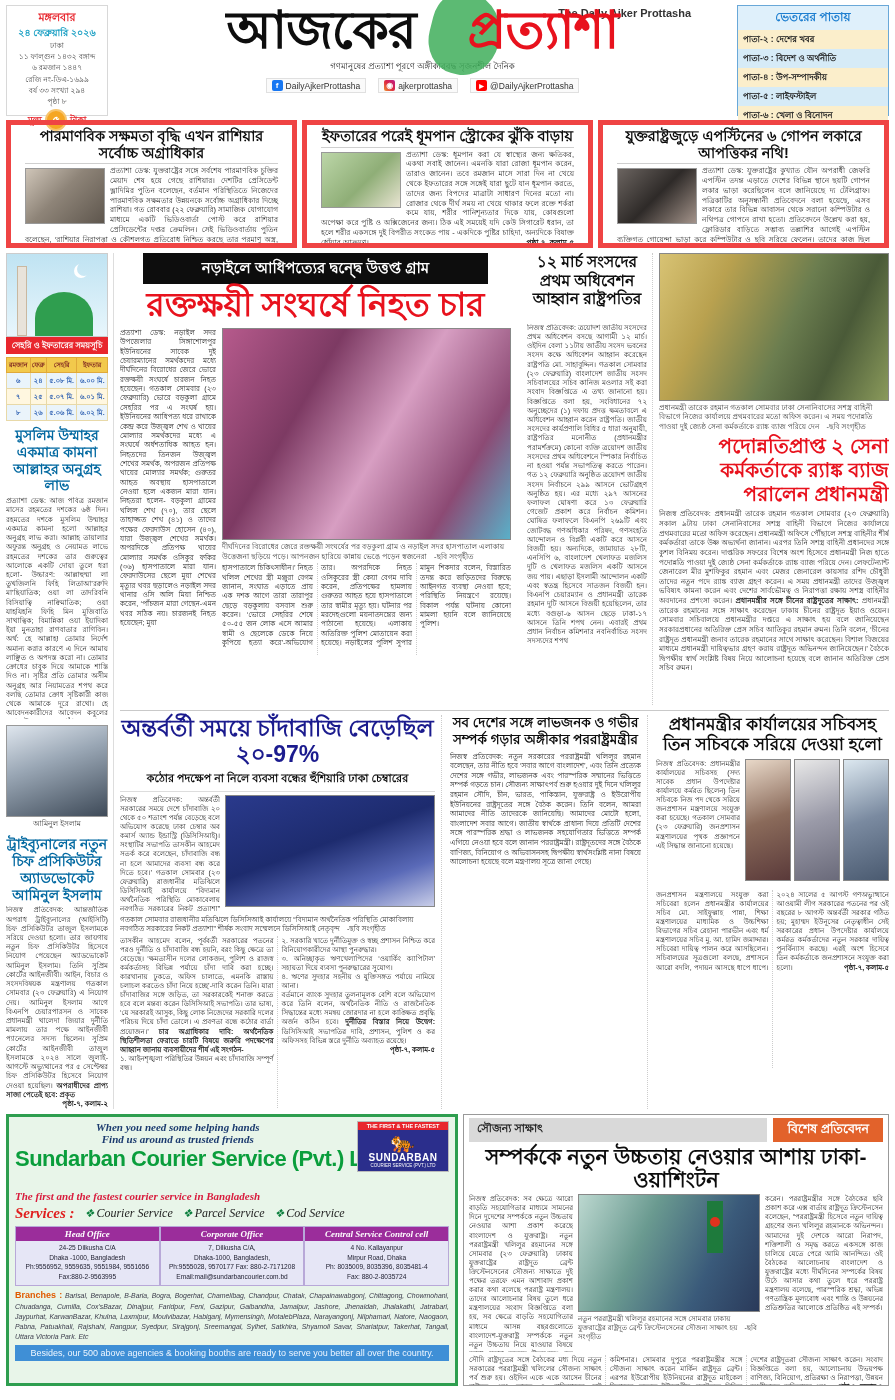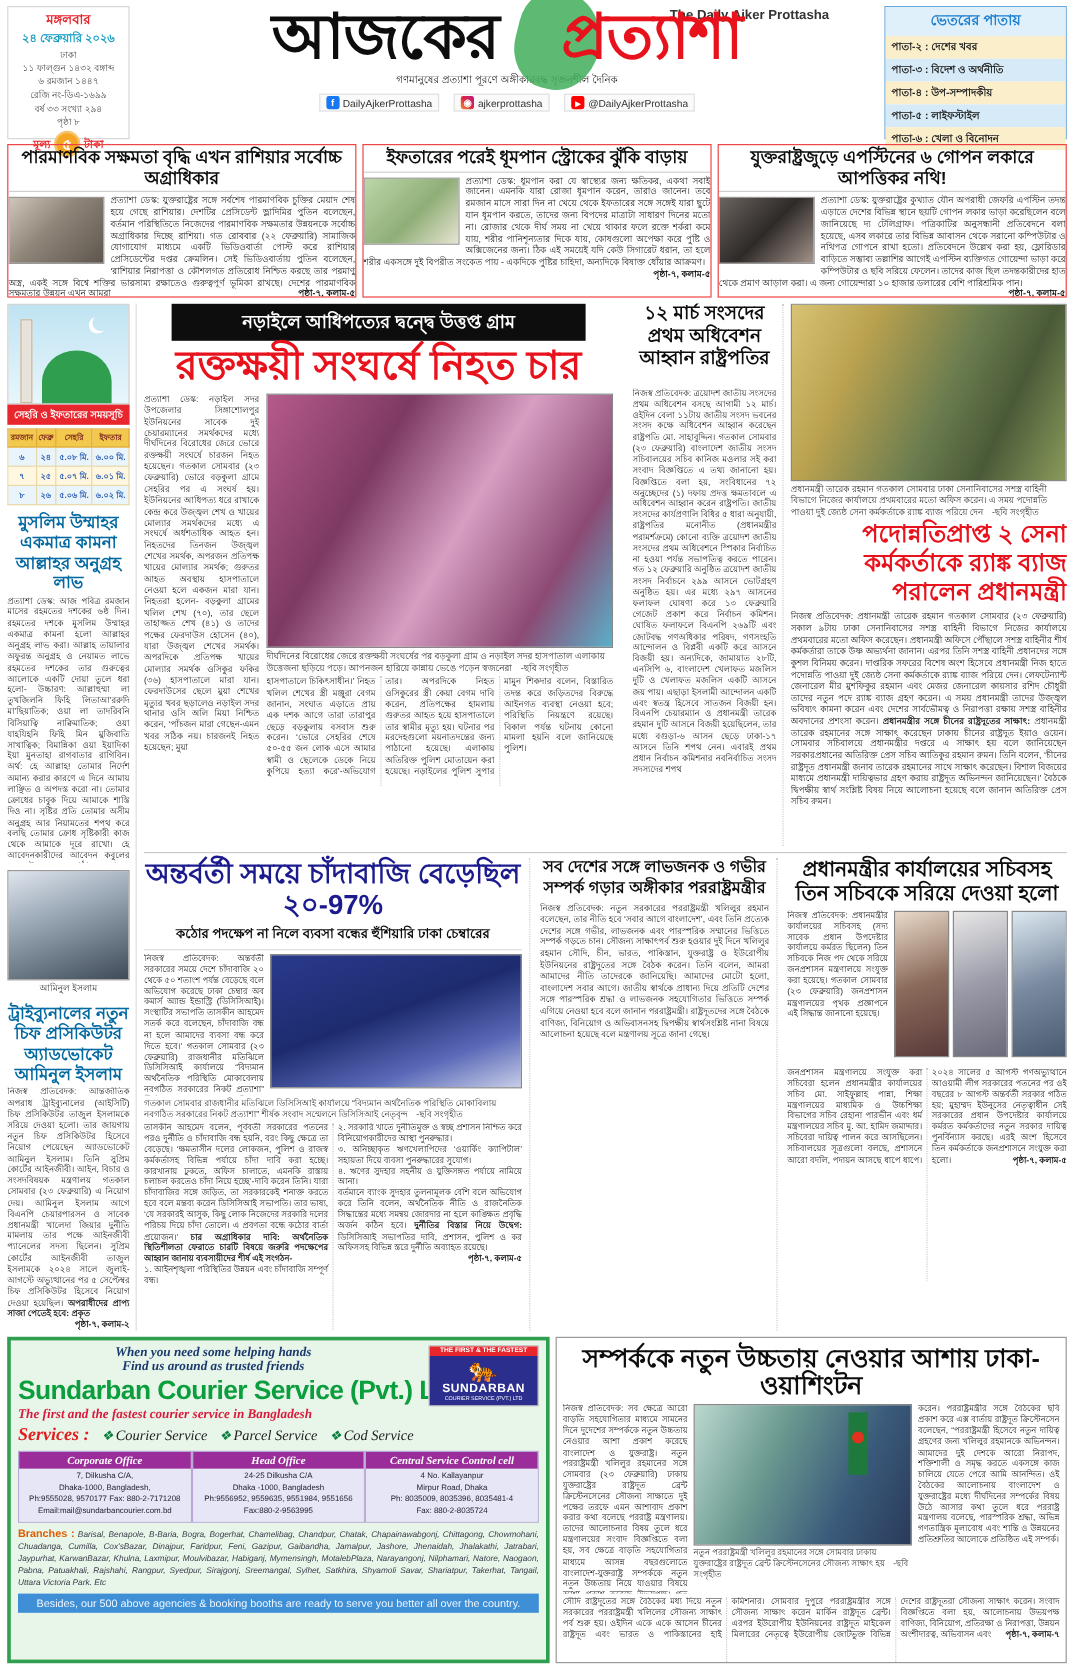--- a/index.html
+++ b/index.html
@@ -9,40 +9,40 @@
   
   .header { display:flex; gap:6px; padding:5px 6px 2px 6px; height:118px; }
   .dateline { width:102px; border:1px solid #d8d8d8; text-align:center; padding:3px 2px; font-size:7.5px; line-height:1.5; }
   .weekday { color:#e8262d; font-weight:bold; font-size:11px; }
   .gdate { color:#1ba0c4; font-weight:bold; font-size:9.5px; }
   .dl-small { color:#444; }
   .price-row { display:flex; align-items:center; justify-content:center; gap:3px; margin-top:2px; }
   .price-word { color:#e8262d; font-weight:bold; font-size:9px; }
   .price-circle { width:22px; height:22px; border-radius:50%; background:#f5a623; color:#fff; font-size:13px; font-weight:bold; display:flex; align-items:center; justify-content:center; border:2px solid #f7c46c; }
   .logo-area { flex:1; position:relative; text-align:center; }
-  .logo-line { display:flex; justify-content:center; align-items:flex-end; gap:28px; }
+  .logo-line { display:flex; justify-content:center; align-items:flex-end; gap:28px;font-family:Liberation Serif, serif; }
   .logo-w1 { font-size:52px; font-weight:bold; color:#0d0d0d; line-height:1; letter-spacing:-1px; }
   .logo-w2-wrap { position:relative; }
   .map-blob { position:absolute; left:-14px; top:-12px; width:70px; height:82px; background:#3fae5a; border-radius:45% 60% 55% 50%; transform:rotate(14deg); opacity:.85; }
   .logo-w2 { position:relative; font-size:52px; font-weight:bold; color:#e8121d; line-height:1; letter-spacing:-1px;margin-left:24px; }
   .eng-name { position:absolute; top:2px; right:40px; font-size:11px; font-weight:bold; color:#333; }
   .tagline { font-size:8.5px; color:#222; margin-top:3px; }
   .social-row { display:flex; justify-content:center; gap:12px; margin-top:4px; font-size:8.5px; color:#333; }
   .social-item { display:flex; align-items:center; gap:3px; border:1px solid #e0e0e0; padding:1px 5px; background:#fafafa; }
   .sicon { width:11px; height:11px; border-radius:2px; color:#fff; font-size:8px; font-weight:bold; display:flex; align-items:center; justify-content:center; }
   .fb { background:#1877f2; } .ig { background:linear-gradient(45deg,#f09433,#dc2743,#bc1888); } .yt { background:#ff0000; font-size:6px; }
   .inside { width:152px; border:1px solid #69a8d8; font-size:8.5px; }
   .inside-title { background:#dff0fb; color:#1f7fd0; font-weight:bold; font-size:12px; text-align:center; padding:2px 0; }
   .inside li { list-style:none; padding:2.5px 5px; font-weight:bold; color:#222; }
   .inside li:nth-child(odd) { background:#fbeecb; }
   .inside li:nth-child(even) { background:#d6ebf7; }
 
   
   .toprow { display:flex; gap:5px; padding:0 6px; height:128px; margin-top:2px; }
-  .tstory { flex:1; border:1px solid #ef4444; padding:3px 0; overflow:hidden; }
+  .tstory { flex:1; border:5px solid #ef4444; padding:3px 14px; overflow:hidden; }
   .tstory h2 { font-size:14.5px; line-height:1.15; color:#0d0d0d; border-bottom:1px solid #cfcfcf; padding-bottom:2px; margin-bottom:2px; text-align:center; }
   .tbody { font-size:7.4px; line-height:1.32; text-align:justify; color:#222; }
   .tphoto { float:left; width:80px; height:56px; margin:2px 5px 1px 0; border:1px solid #999; }
   .ph-putin { background:linear-gradient(135deg,#cfc5b8 0%,#8e8478 45%,#5e564d 100%); }
   .ph-smoke { background:linear-gradient(135deg,#bcd6a8 0%,#8fae77 55%,#e8e4d2 100%); }
   .ph-epstein { background:linear-gradient(135deg,#6b6460 0%,#2e2a28 50%,#a3938a 100%); }
   .jump { font-weight:bold; color:#0d0d0d; float:right; }
 
   
   .main { display:flex; gap:6px; padding:0 6px; margin-top:5px; height:856px; }
@@ -106,21 +106,21 @@
   .secp1 { background:linear-gradient(160deg,#e8d8c8 0%,#8a6a5a 50%,#5a3a3a 100%); }
   .secp2 { background:linear-gradient(160deg,#e8e8e8 0%,#9a9aa8 50%,#6a6a7a 100%); }
   .secp3 { background:linear-gradient(160deg,#dce8f0 0%,#7a8aa0 50%,#4a5a70 100%); }
   .sec-cols { column-count:2; column-gap:8px; column-rule:1px dotted #ccc; font-size:7px; line-height:1.3; text-align:justify; height:178px; overflow:hidden; margin-top:3px; }
 
   
   .bottom { display:flex; gap:5px; padding:0 6px; margin-top:5px; height:272px; }
   .ad { width:452px; border:3px solid #2e9e4f; background:#e8f5e9; padding:4px 6px; position:relative; overflow:hidden; }
   .ad-tag { font-family:"Liberation Serif", serif; font-style:italic; font-weight:bold; font-size:11px; color:#1a3a6e; text-align:center; width:75%; }
   .ad-company { font-size:22px; font-weight:bold; color:#0a9e3c; letter-spacing:-0.5px; margin-top:1px; }
-  .ad-sub { font-family:"Liberation Serif", serif; font-style:italic; font-weight:bold; color:#d81b3c; font-size:11px; margin:1px 0 3px; }
+  .ad-sub { font-family:"Liberation Serif", serif; font-style:italic; font-weight:bold; color:#d81b3c; font-size:11px; margin:18px 0 3px; }
   .ad-logo { position:absolute; top:4px; right:6px; width:92px; text-align:center; border:1px solid #bbb; background:#fff; }
   .ad-logo-top { background:#e8262d; color:#fff; font-size:5.5px; font-weight:bold; padding:1px 0; }
   .ad-logo-mid { background:#2b2e8c; color:#fff; padding:2px 0 3px; }
   .tiger { font-size:20px; line-height:1; }
   .ad-logo-name { font-size:10px; font-weight:bold; letter-spacing:0.5px; }
   .ad-logo-sub { font-size:4.5px; }
   .services { display:flex; align-items:center; gap:10px; margin:2px 0 4px; }
   .services-label { color:#e02020; font-weight:bold; font-style:italic; font-size:15px; font-family:"Liberation Serif", serif; }
   .svc { font-family:"Liberation Serif", serif; font-style:italic; font-size:12px; color:#222; }
   .diamond { color:#0a7e3c; font-size:11px; margin-right:2px; }
@@ -385,55 +385,59 @@
       <div class="ad-company">Sundarban Courier Service (Pvt.) Ltd</div>
       <div class="ad-sub">The first and the fastest courier service in Bangladesh</div>
       <div class="services">
         <span class="services-label">Services :</span>
         <span class="svc"><span class="diamond">❖</span><span>Courier Service</span></span>
         <span class="svc"><span class="diamond">❖</span><span>Parcel Service</span></span>
         <span class="svc"><span class="diamond">❖</span><span>Cod Service</span></span>
       </div>
       <div class="offices">
         <div class="office">
+          <div class="office-h">Head Office</div>
+          <div class="office-b">
+            <div>24-25 Dilkusha C/A</div>
+            <div>Dhaka -1000,  Bangladesh</div>
+            <div>Ph:9556952, 9559635, 9551984, 9551656</div>
+            <div>Fax:880-2-9563995</div>
+          </div>
+        </div>
+        <div class="office">
           <div class="office-h">Corporate Office</div>
           <div class="office-b">
             <div>7, Dilkusha C/A,</div>
             <div>Dhaka-1000, Bangladesh,</div>
             <div>Ph:9555028, 9570177  Fax: 880-2-7171208</div>
             <div>Email:mail@sundarbancourier.com.bd</div>
-          </div>
-        </div>
-        <div class="office">
-          <div class="office-h">Head Office</div>
-          <div class="office-b">
-            <div>24-25 Dilkusha C/A</div>
-            <div>Dhaka -1000,  Bangladesh</div>
-            <div>Ph:9556952, 9559635, 9551984, 9551656</div>
-            <div>Fax:880-2-9563995</div>
           </div>
         </div>
         <div class="office">
           <div class="office-h">Central Service Control cell</div>
           <div class="office-b">
             <div>4 No. Kallayanpur</div>
             <div>Mirpur Road, Dhaka</div>
             <div>Ph: 8035009, 8035396, 8035481-4</div>
             <div>Fax: 880-2-8035724</div>
           </div>
         </div>
       </div>
       <div class="branches">
         <b>Branches :</b>
         <span>Barisal, Benapole, B-Baria, Bogra, Bogerhat, Chamelibag, Chandpur, Chatak, Chapainawabgonj, Chittagong, Chowmohani, Chuadanga, Cumilla, Cox'sBazar, Dinajpur, Faridpur, Feni, Gazipur, Gaibandha, Jamalpur, Jashore, Jhenaidah, Jhalakathi, Jatrabari, Jaypurhat, KarwanBazar, Khulna, Laxmipur, Moulvibazar, Habiganj, Mymensingh, MotalebPlaza, Narayangonj, Nilphamari, Natore, Naogaon, Pabna, Patuakhali, Rajshahi, Rangpur, Syedpur, Sirajgonj, Sreemangal, Sylhet, Satkhira, Shyamoli Savar, Shariatpur, Takerhat, Tangail, Uttara Victoria Park. Etc</span>
       </div>
       <div class="ad-footer">Besides, our 500 above agencies &amp; booking booths are ready to serve you better all over the country.</div>
     </div>
 
     <div class="special">
+      <div class="sp-tags">
+        <div class="sp-left">সৌজন্য সাক্ষাৎ</div>
+        <div class="sp-right">বিশেষ প্রতিবেদন</div>
+      </div>
       <div class="sp-head">সম্পর্ককে নতুন উচ্চতায় নেওয়ার আশায় ঢাকা-ওয়াশিংটন</div>
       <div class="sp-flex">
         <div class="sp-c">নিজস্ব প্রতিবেদক: সব ক্ষেত্রে আরো বাড়তি সহযোগিতার মাধ্যমে সামনের দিনে দুদেশের সম্পর্ককে নতুন উচ্চতায় নেওয়ার আশা প্রকাশ করেছে বাংলাদেশ ও যুক্তরাষ্ট্র। নতুন পররাষ্ট্রমন্ত্রী খলিলুর রহমানের সঙ্গে সোমবার (২৩ ফেব্রুয়ারি) ঢাকায় যুক্তরাষ্ট্রের রাষ্ট্রদূত ব্রেন্ট ক্রিস্টেনসেনের সৌজন্য সাক্ষাতে দুই পক্ষের তরফে এমন আশাবাদ প্রকাশ করার কথা বলেছে পররাষ্ট্র মন্ত্রণালয়। তাদের আলোচনার বিষয় তুলে ধরে মন্ত্রণালয়ের সংবাদ বিজ্ঞপ্তিতে বলা হয়, সব ক্ষেত্রে বাড়তি সহযোগিতার মাধ্যমে আসন্ন বছরগুলোতে বাংলাদেশ-যুক্তরাষ্ট্র সম্পর্ককে নতুন নতুন উচ্চতায় নিয়ে যাওয়ার বিষয়ে আশা প্রকাশ করেছে উভয়পক্ষ। গত রোববার সকালে ঢাকায়</div>
         <div class="sp-mid">
           <div class="sp-photo">
             <div class="flagband"></div>
           </div>
           <div class="sp-cap">নতুন পররাষ্ট্রমন্ত্রী খলিলুর রহমানের সঙ্গে সোমবার ঢাকায় যুক্তরাষ্ট্রের রাষ্ট্রদূত ব্রেন্ট ক্রিস্টেনসেনের সৌজন্য সাক্ষাৎ হয়　-ছবি সংগৃহীত</div>
         </div>
         <div class="sp-c" style="width:118px;">করেন। পররাষ্ট্রমন্ত্রীর সঙ্গে বৈঠকের ছবি প্রকাশ করে এক্স বার্তায় রাষ্ট্রদূত ক্রিস্টেনসেন বলেছেন, “পররাষ্ট্রমন্ত্রী হিসেবে নতুন দায়িত্ব গ্রহণের জন্য খলিলুর রহমানকে অভিনন্দন। আমাদের দুই দেশকে আরো নিরাপদ, শক্তিশালী ও সমৃদ্ধ করতে একসঙ্গে কাজ চালিয়ে যেতে পেরে আমি আনন্দিত। ওই বৈঠকের আলোচনায় বাংলাদেশ ও যুক্তরাষ্ট্রের মধ্যে দীর্ঘদিনের সম্পর্কের বিষয় উঠে আসার কথা তুলে ধরে পররাষ্ট্র মন্ত্রণালয় বলেছে, পারস্পরিক শ্রদ্ধা, অভিন্ন গণতান্ত্রিক মূল্যবোধ এবং শান্তি ও উন্নয়নের প্রতিশ্রুতির আলোকে প্রতিষ্ঠিত এই সম্পর্ক।</div>

